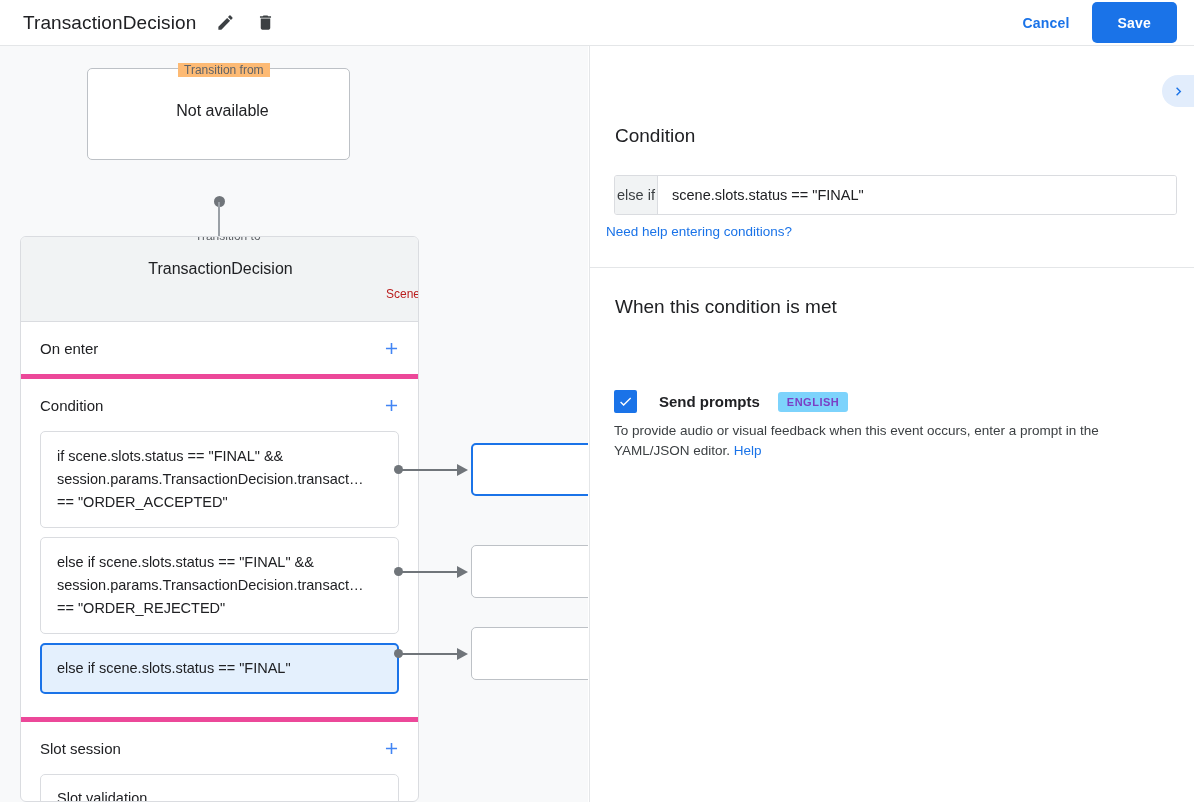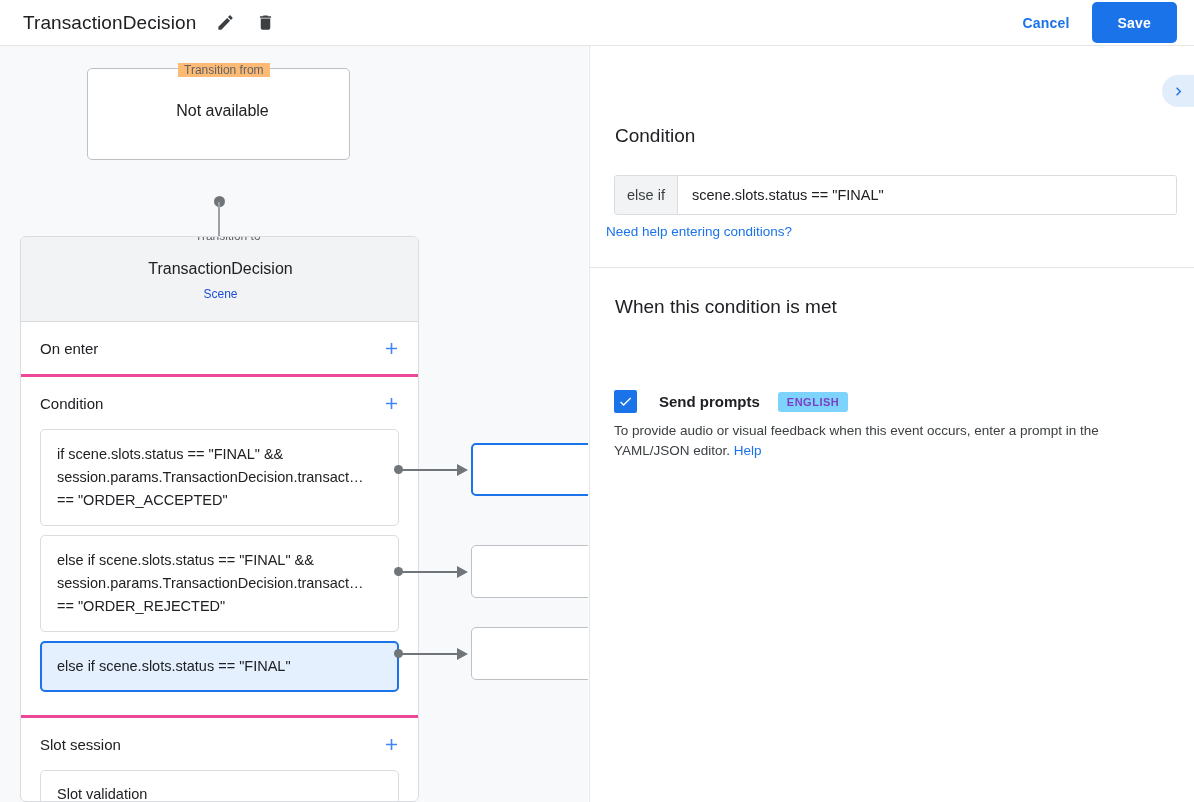--- a/index.html
+++ b/index.html
@@ -108,24 +108,24 @@
     position: absolute; left: 168px; top: -8px;
     background: #f1f3f4; padding: 0 6px;
     font-size: 12px; color: #5f6368;
   }
   #scene-name {
     position: absolute; left: 0; top: 23px; width: 399px;
     text-align: center; font-size: 16px; color: #202124;
   }
   #scene-type {
     position: absolute; left: 0; top: 50px; width: 399px;
-    text-align: center; font-size: 12px; color: #1d4ed8;
-  }
-
-  .section { border-bottom: 3px solid #ec4899; }
+    text-align: right; font-size: 12px; color: #b91c1c;
+  }
+
+  .section { border-bottom: 5px solid #ec4899; }
   .section-head {
     display: flex; align-items: center;
     height: 52px; padding: 0 16px 0 19px;
   }
   .section-title { font-size: 15px; color: #202124; flex: 1; }
   .plus-icon {
     width: 22px; height: 22px; cursor: pointer;
     display: inline-flex; align-items: center; justify-content: center;
   }
   .section-body { padding: 0 19px 14px 19px; }
@@ -192,21 +192,21 @@
     position: absolute; left: 25px; top: 79px;
     font-size: 19px; color: #202124;
   }
   #condition-row {
     position: absolute; left: 24px; top: 129px;
     width: 563px; height: 40px;
     border: 1px solid #dadce0; border-radius: 3px;
     display: flex; align-items: stretch; overflow: hidden;
   }
   #condition-prefix {
-    width: 63px; background: #f1f3f4;
+    width: 43px; background: #f1f3f4;
     border-right: 1px solid #dadce0;
     display: flex; align-items: center; justify-content: center;
     font-size: 14.5px; color: #3c4043;
   }
   #condition-input {
     flex: 1; border: none; outline: none;
     padding: 0 14px;
     font-size: 14.5px; color: #202124;
     font-family: "Liberation Sans", sans-serif;
     background: #ffffff;

